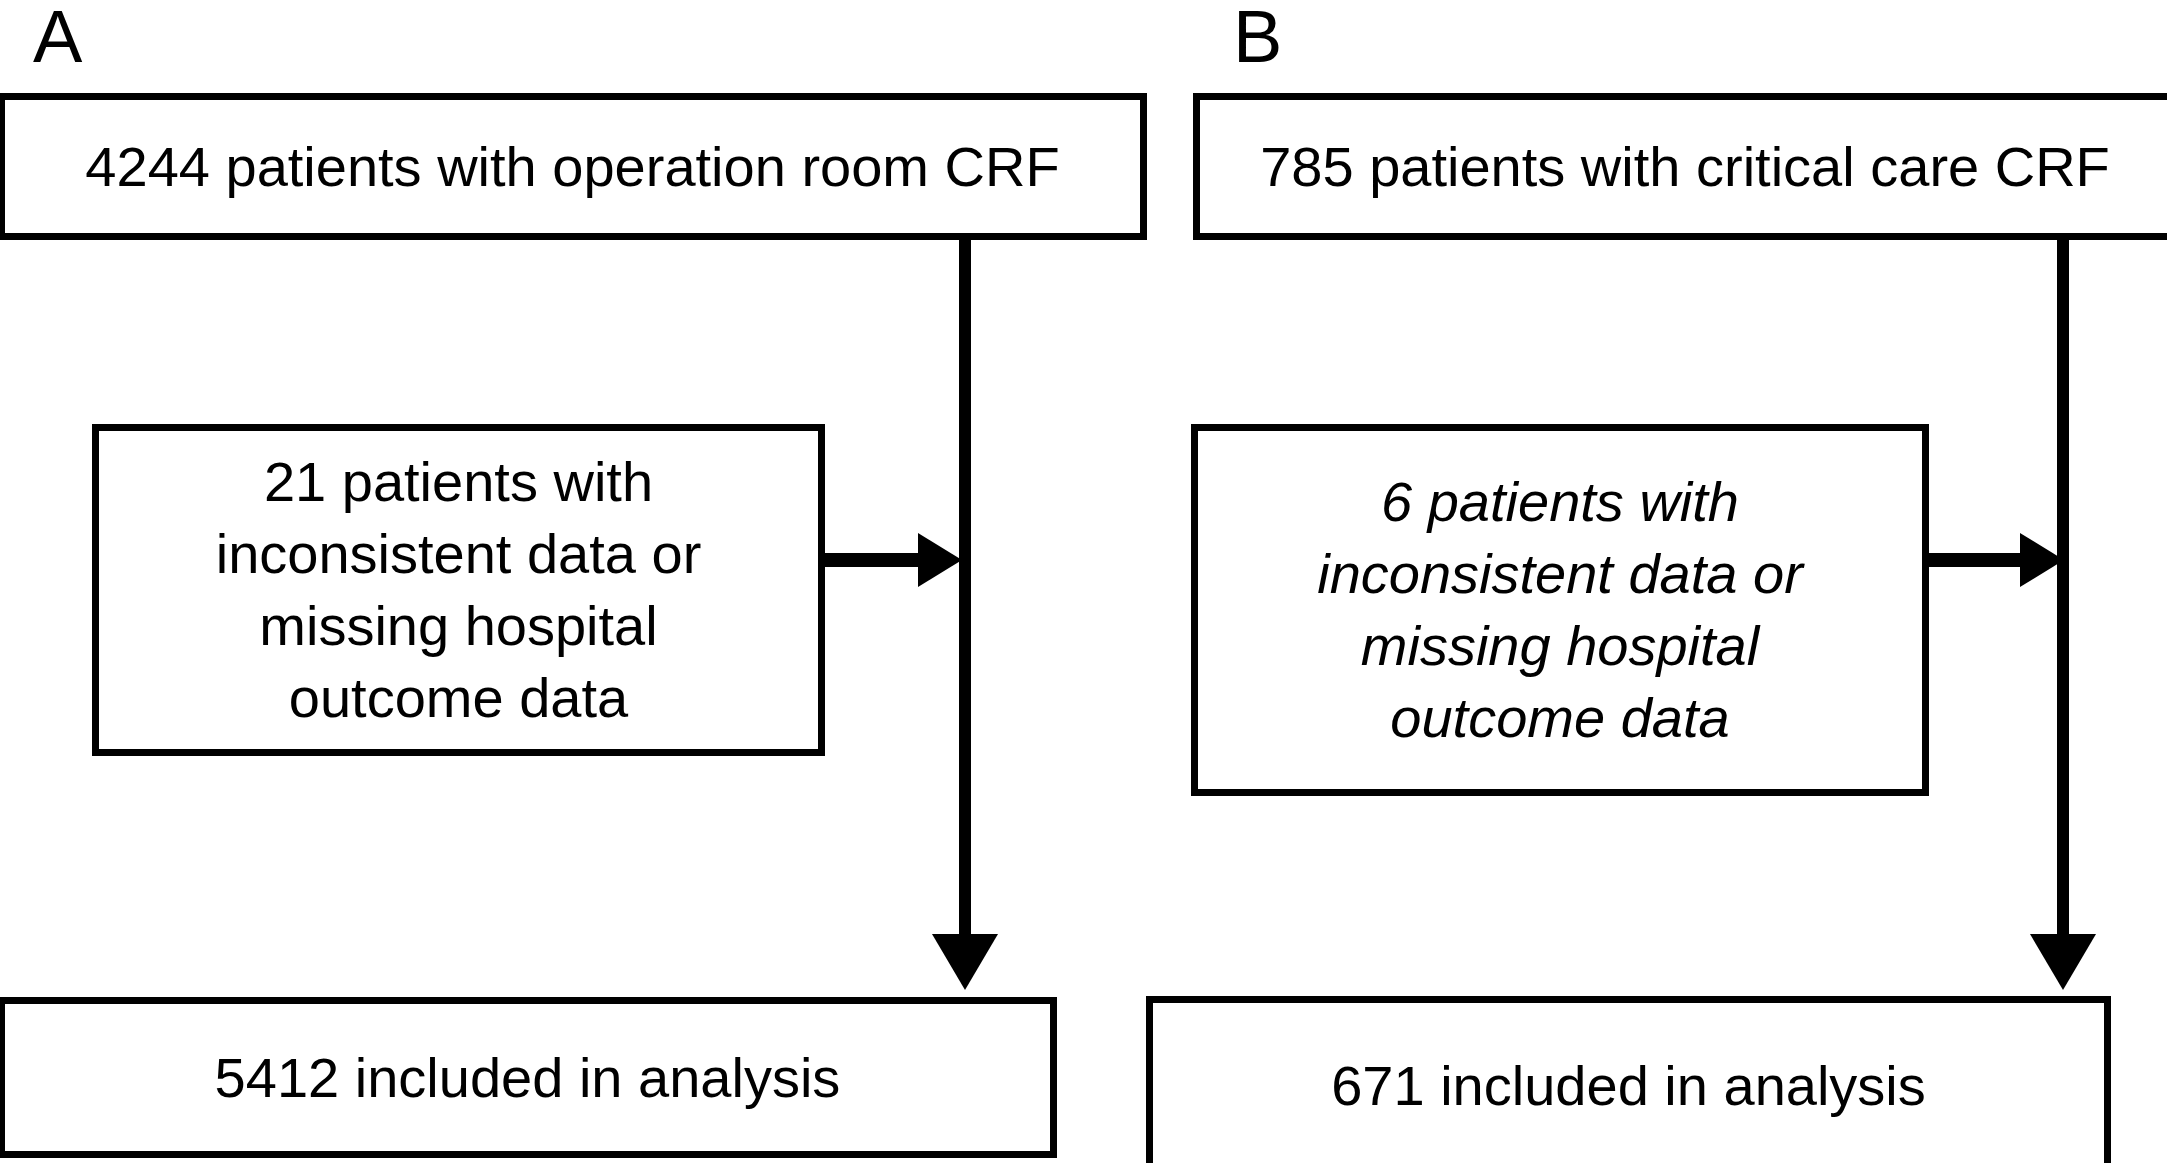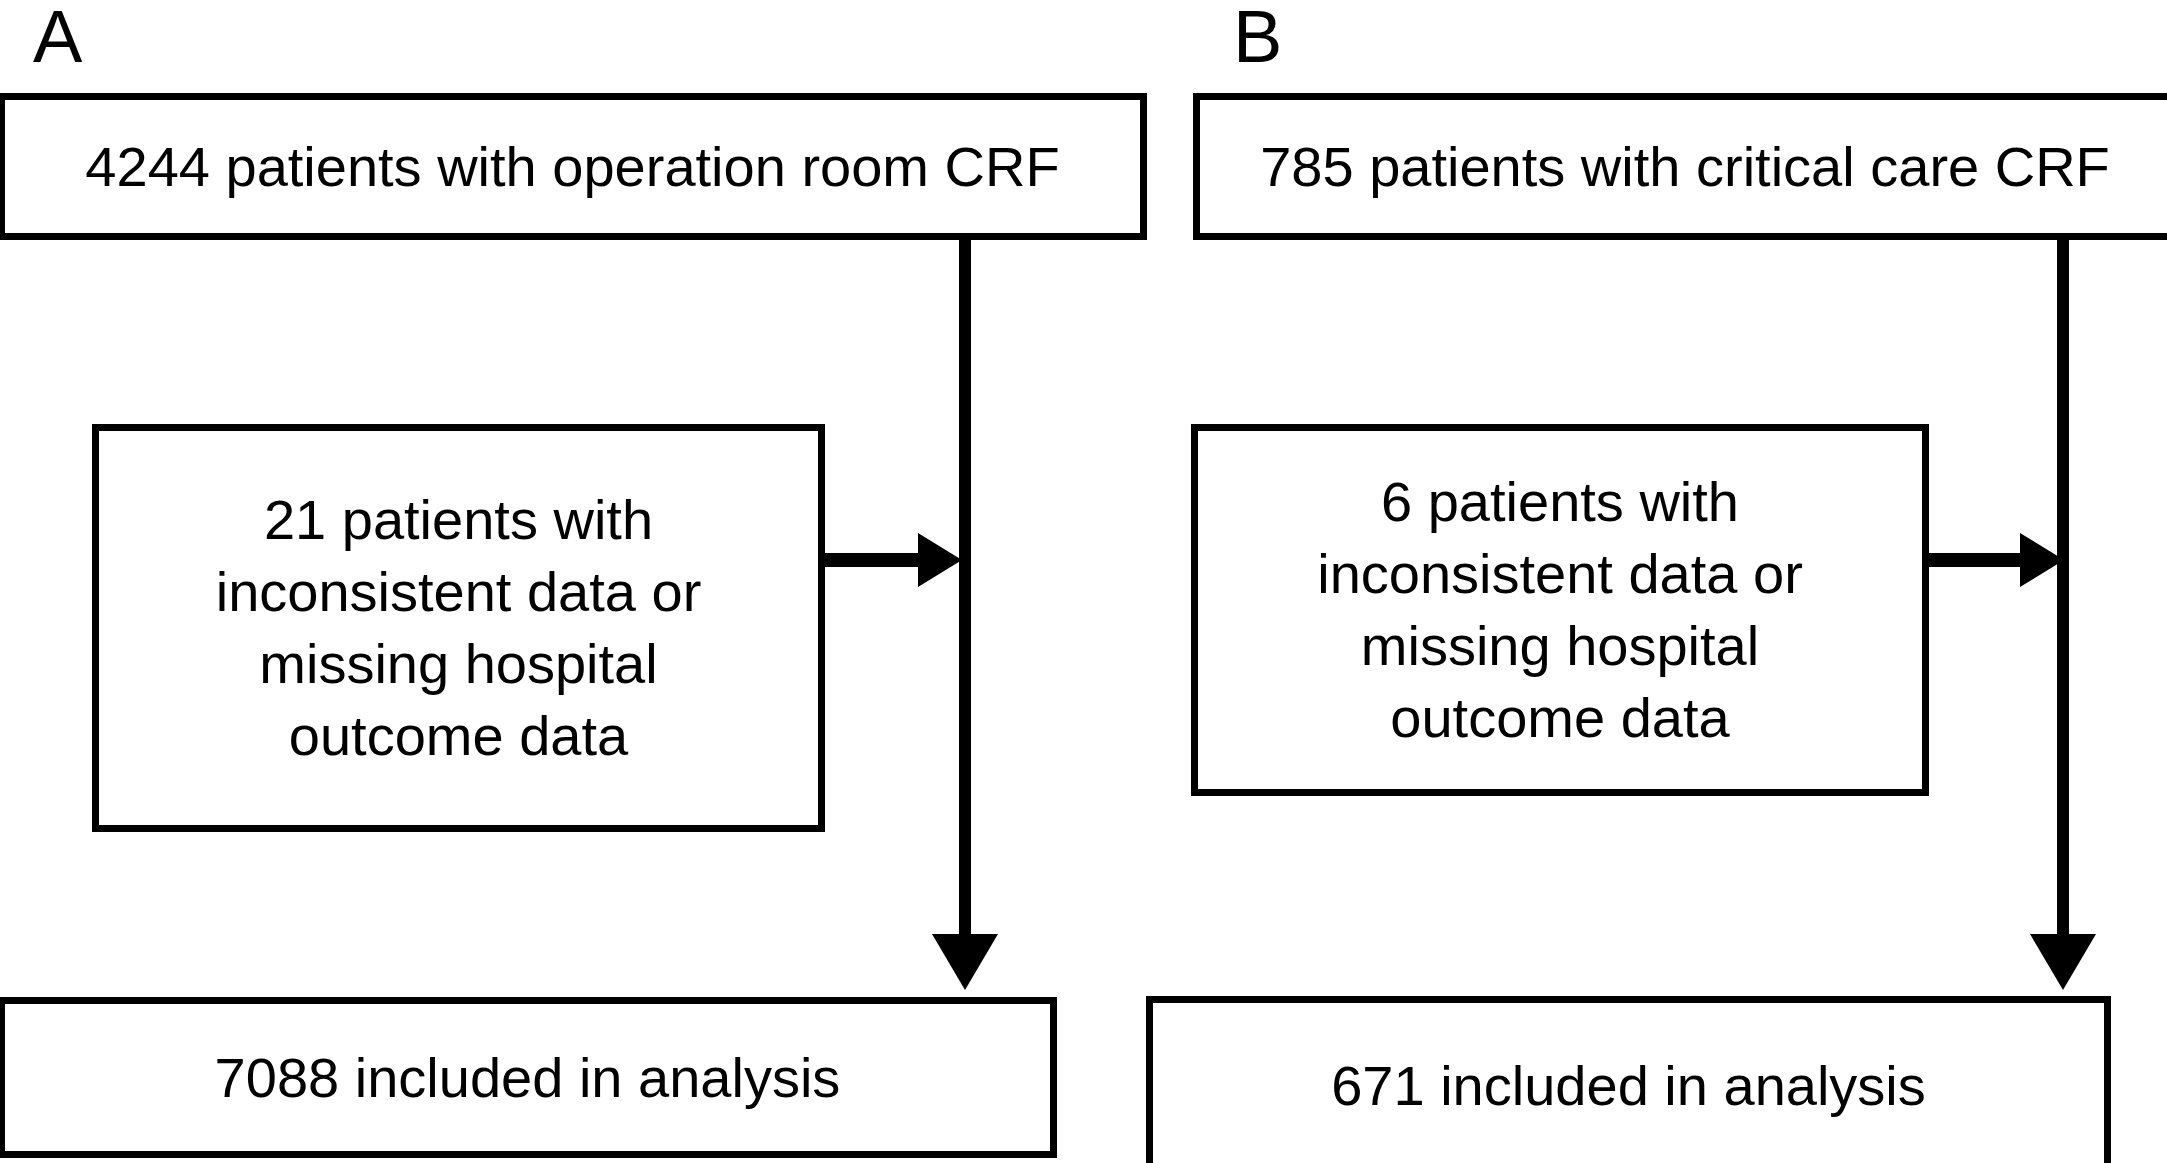--- a/index.html
+++ b/index.html
@@ -27,30 +27,30 @@
   }
   .hline { position:absolute; height:14px; background:var(--line); }
   .hhead {
     position:absolute; width:0; height:0;
     border-top:27px solid transparent; border-bottom:27px solid transparent;
     border-left:44px solid var(--line);
   }
   
   #label-a { left:33px; }
   #src-a   { left:-2px;  top:93px;  width:1149px; height:147px; }
-  #exc-a   { left:92px;  top:424px; width:733px;  height:408px; }
+  #exc-a   { left:92px;  top:424px; width:733px;  height:332px; }
   #res-a   { left:-2px;  top:997px; width:1059px; height:161px; }
   #vline-a { left:959px; top:235px; height:702px; }
   #vhead-a { left:932px; top:934px; }
   #hline-a { left:820px; top:553px; width:102px; }
   #hhead-a { left:918px; top:533px; }
   
   #label-b { left:1233px; }
   #src-b   { left:1193px; top:93px;  width:984px; height:147px; }
-  #exc-b   { left:1191px; top:424px; width:738px; height:372px; }
+  #exc-b   { left:1191px; top:424px; width:738px; height:372px;font-style:italic; }
   #res-b   { left:1146px; top:996px; width:965px; height:179px; }
   #vline-b { left:2057px; top:235px; height:702px; }
   #vhead-b { left:2030px; top:934px; }
   #hline-b { left:1925px; top:553px; width:100px; }
   #hhead-b { left:2020px; top:533px; }
 </style>
 </head>
 <body>
 
 <div class="canvas">
@@ -65,21 +65,21 @@
     <div class="box" id="exc-a">
       <div class="excl-lines">
         <div>21 patients with</div>
         <div>inconsistent data or</div>
         <div>missing hospital</div>
         <div>outcome data</div>
       </div>
     </div>
 
     <div class="box" id="res-a">
-      <span>7088 included in analysis</span>
+      <span>5412 included in analysis</span>
     </div>
 
     <div class="vline" id="vline-a"></div>
     <div class="vhead" id="vhead-a"></div>
     <div class="hline" id="hline-a"></div>
     <div class="hhead" id="hhead-a"></div>
   </section>
 
   <section>
     <div class="panel-label" id="label-b">B</div>

